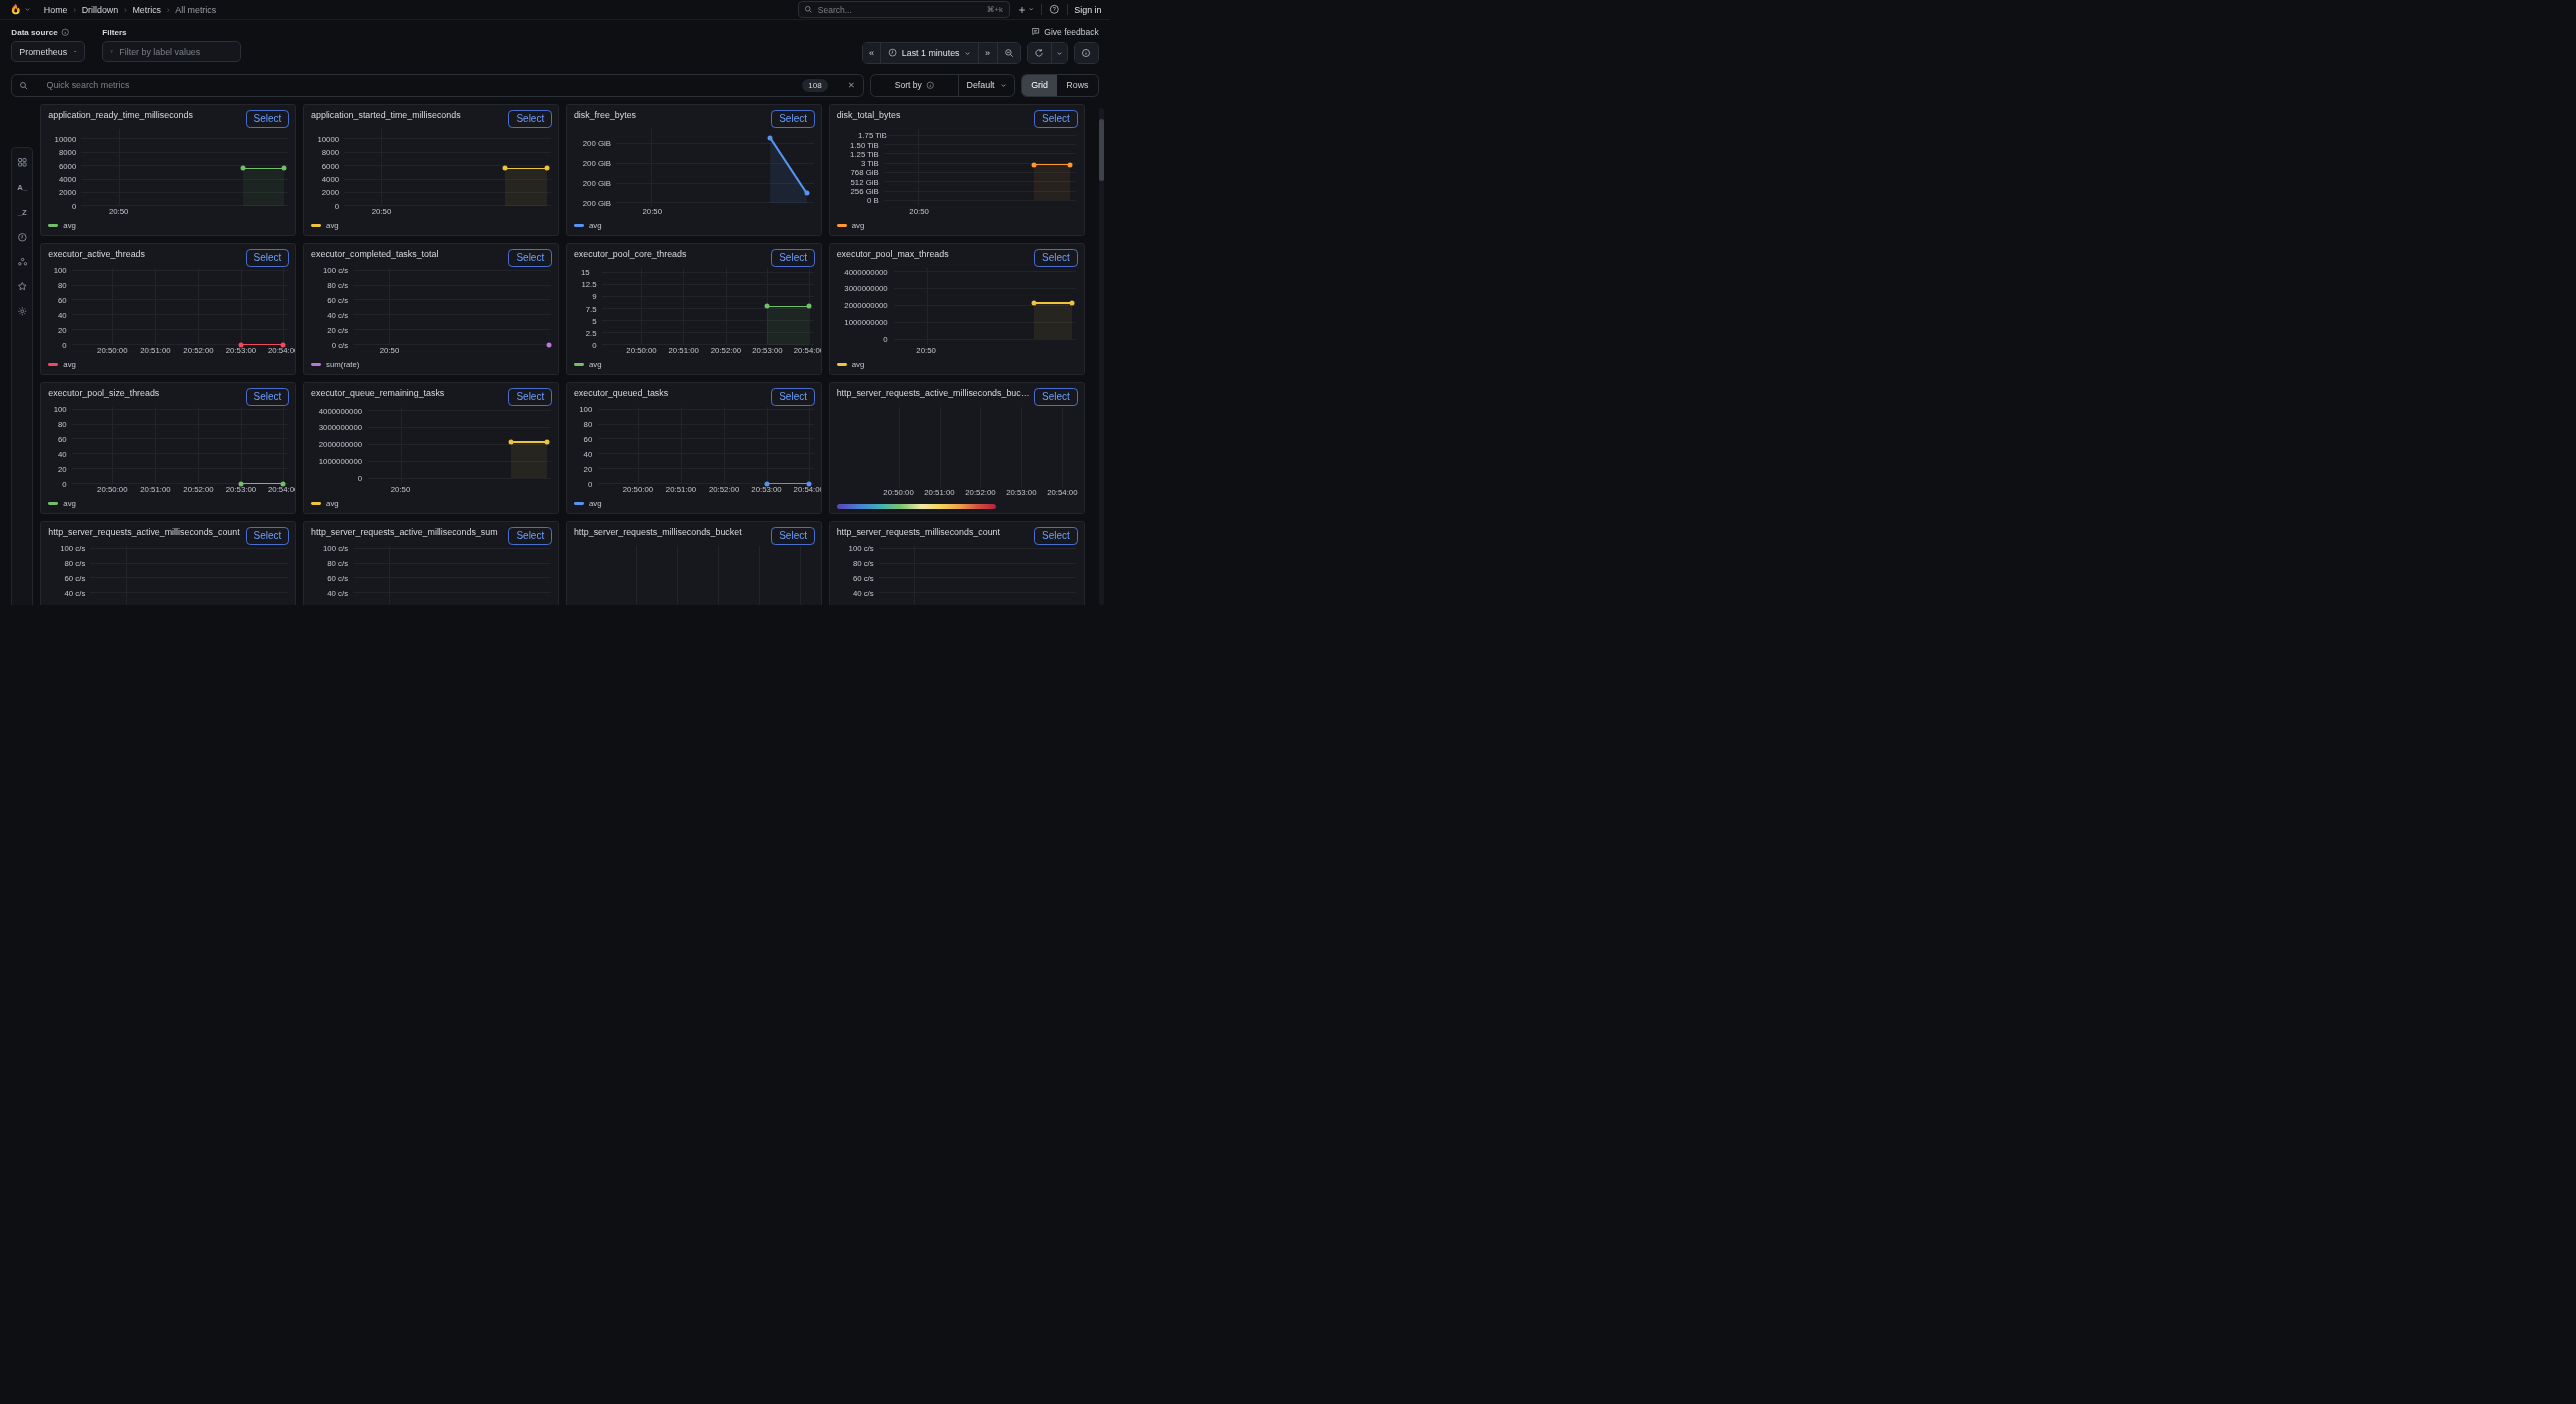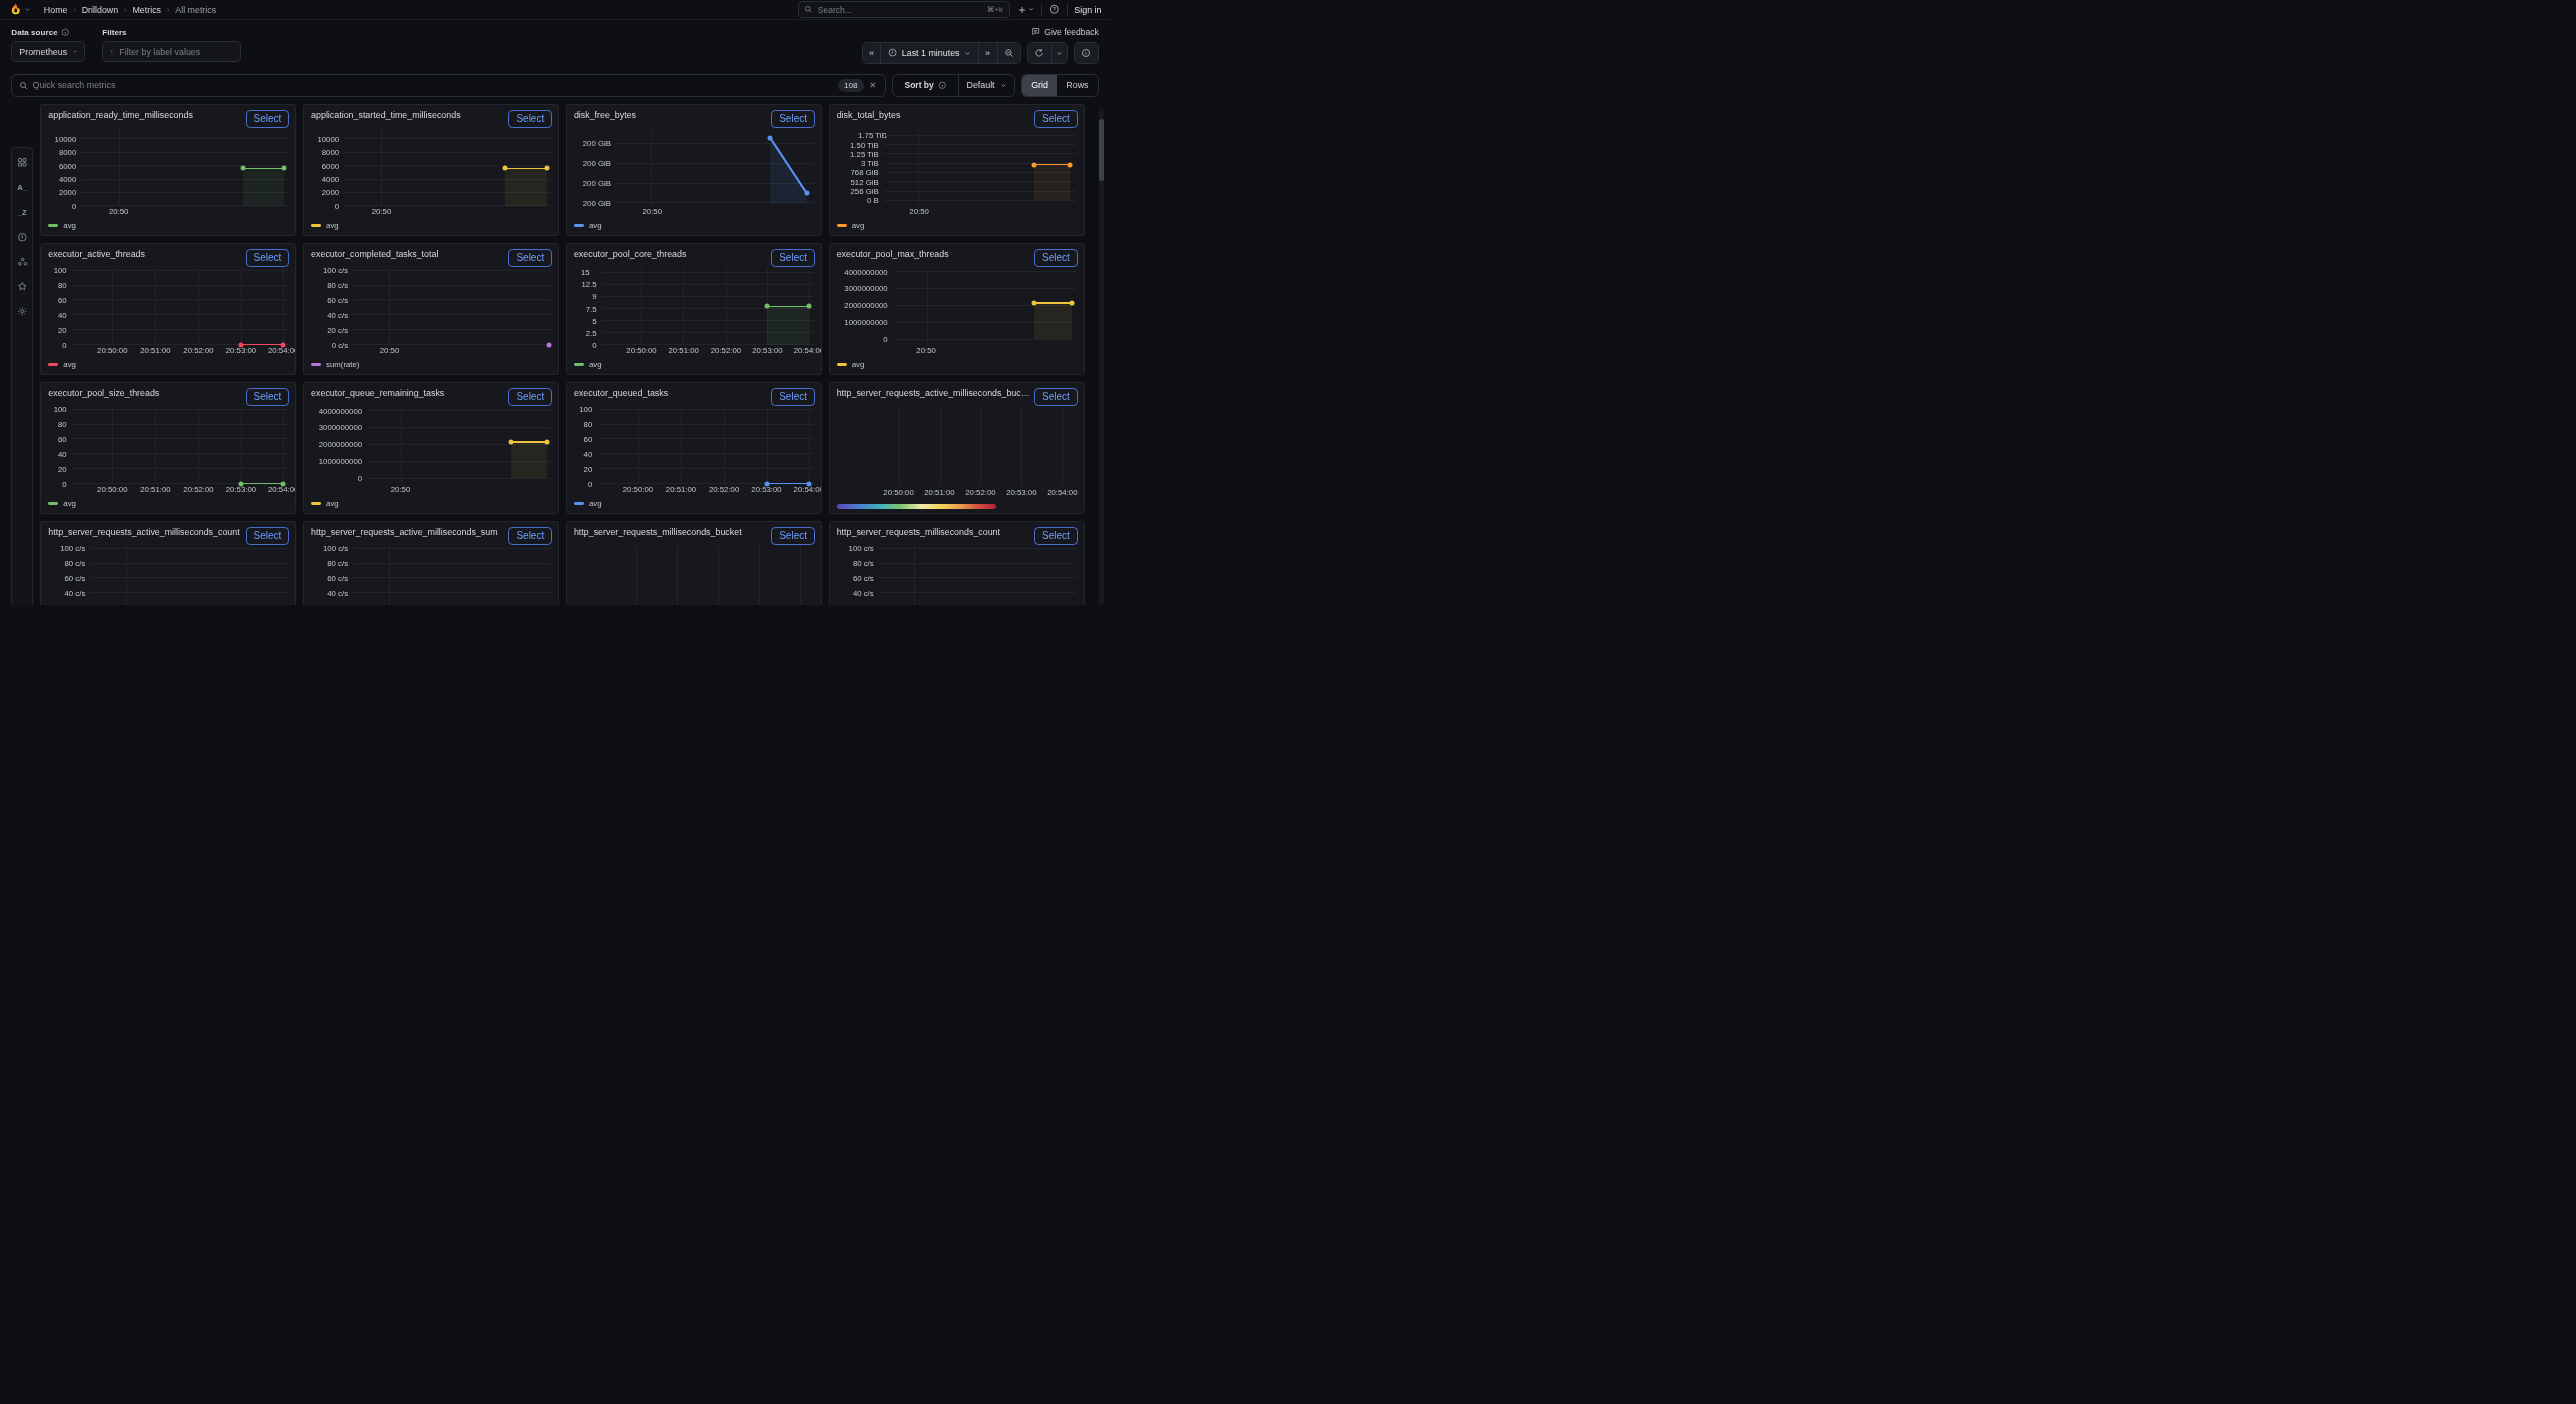--- a/index.html
+++ b/index.html
@@ -37,26 +37,26 @@
   .feedback { display:flex; align-items:center; gap:4.2px; font-size:8.5px; color:#c9ccd2; cursor:pointer; }
   .timebar { display:flex; align-items:center; gap:5.7px; }
   .btn-group { display:flex; border:0.7px solid #2b2f36; border-radius:5px; overflow:hidden; }
   .seg-btn { height:20px; background:#1a1d23; border:none; color:#c9ccd2; display:flex; align-items:center; justify-content:center; gap:4.2px; cursor:pointer; font-size:8.9px; padding:0 6.4px; }
   .seg-btn + .seg-btn { border-left:0.7px solid #2b2f36; }
   .range-btn { font-weight:500; color:#e0e2e6; padding:0 7px; }
   .chev-dbl { font-size:9.2px; color:#c9ccd2; }
 
   
   .search-row { display:flex; align-items:center; gap:5.7px; padding:3.5px 11.3px 7px; }
-  .quick-search { flex:1; height:22.7px; border:0.7px solid #2b2f36; border-radius:5.7px; display:flex; align-items:center; padding:0 7px; gap:4px; }
+  .quick-search { flex:1; height:22.7px; border:0.7px solid #2b2f36; border-radius:5.7px; display:flex; align-items:center; padding:0 7px; gap:18px; }
   .quick-search input { flex:1; background:transparent; border:none; outline:none; color:#d5d7dc; font-size:8.9px; }
   .count-pill { background:#22252c; border-radius:7.8px; padding:2.1px 6.4px; font-size:8.1px; color:#d5d7dc; }
   .clear-x { color:#8a8e96; font-size:8.5px; cursor:pointer; padding:0 1.4px; }
   .sort-group { height:22.7px; border:0.7px solid #2b2f36; border-radius:5.7px; display:flex; overflow:hidden; }
-  .sort-label-seg { display:flex; align-items:center; gap:4.2px; padding:0 12px; font-size:8.5px; font-weight:bold; color:#d5d7dc; border-right:0.7px solid #2b2f36; }
+  .sort-label-seg { display:flex; align-items:center; gap:4.2px; padding:0 24px; font-size:8.5px; font-weight:normal; color:#d5d7dc; border-right:0.7px solid #2b2f36; }
   .sort-value-seg { display:flex; align-items:center; gap:5.7px; padding:0 7px; font-size:8.9px; color:#d5d7dc; cursor:pointer; }
   .view-toggle { height:22.7px; border:0.7px solid #2b2f36; border-radius:5.7px; display:flex; overflow:hidden; }
   .view-seg { display:flex; align-items:center; padding:0 9.2px; font-size:8.9px; color:#c9ccd2; cursor:pointer; }
   .view-seg.active { background:#3c414a; color:#ffffff; font-weight:500; }
 
   
   .main { display:flex; align-items:flex-start; padding:0 25.5px 0 11.3px; gap:7px; }
   .metrics-sidebar { width:22px; height:510px; border:0.7px solid #24262c; background:#121419; border-radius:4.2px; display:flex; flex-direction:column; align-items:center; padding-top:9.2px; gap:13.5px; flex-shrink:0;margin-top:43px; }
   .sb-icon { width:11.3px; height:11.3px; display:flex; align-items:center; justify-content:center; color:#9096a0; cursor:pointer; font-size:7.8px; font-weight:bold; }
   .panels-grid { flex:1; display:grid; grid-template-columns:repeat(4,1fr); grid-auto-rows:132px; gap:7px; }

